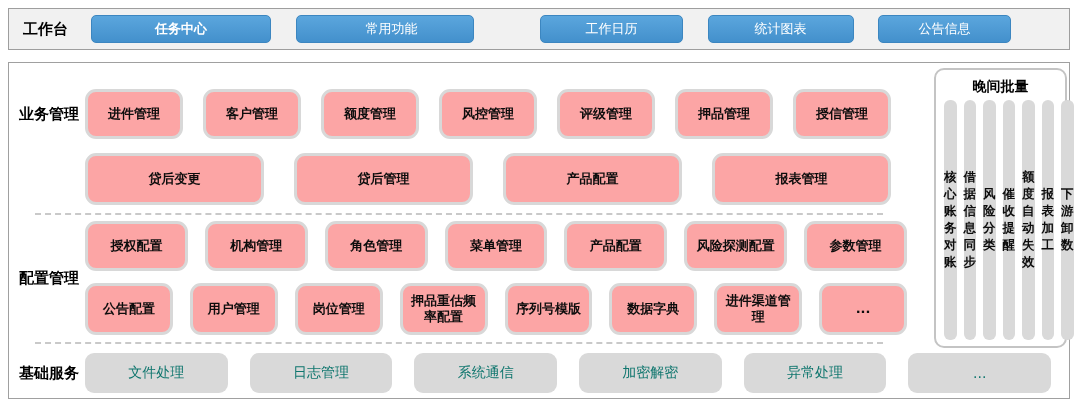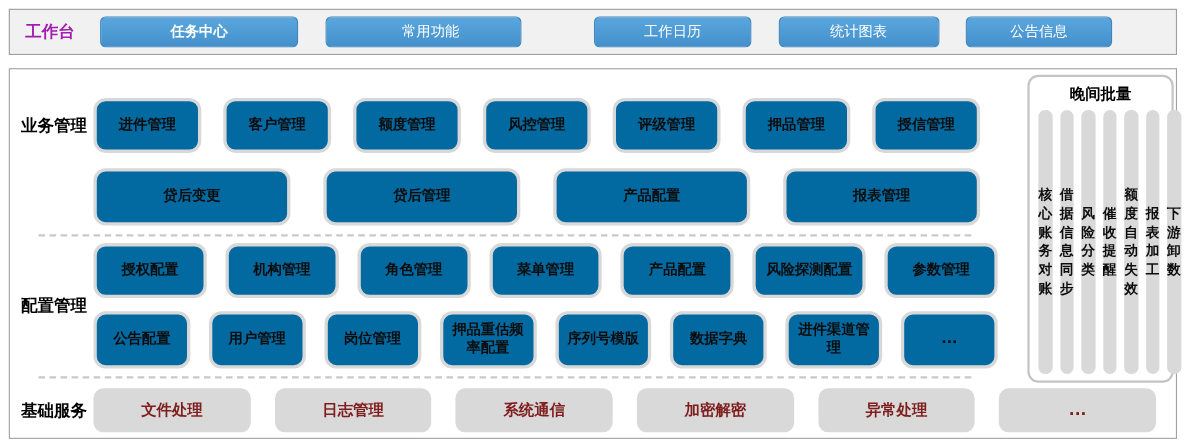--- a/index.html
+++ b/index.html
@@ -8,21 +8,21 @@
     font-family:"DejaVu Sans","Liberation Sans",sans-serif;color:#1a1a1a;
     overflow:hidden;
   }
   
   .topbar{
     position:absolute;left:8px;top:8px;width:1062px;height:42px;
     background:#f1f1f1;border:1px solid #9e9e9e;box-sizing:border-box;
     display:flex;align-items:center;
   }
   .topbar-label{
-    width:64px;margin-left:14px;color:#a21caf;font-weight:700;font-size:15px;
+    width:64px;margin-left:14px;color:#000000;font-weight:700;font-size:15px;
     flex:0 0 auto;
   }
   .topbar-buttons{
     flex:1;display:flex;justify-content:space-between;align-items:center;
     margin-left:4px;margin-right:58px;
   }
   .tbb{
     height:28px;border-radius:5px;color:#fff;font-size:13px;font-weight:400;
     display:flex;align-items:center;justify-content:center;
     background:linear-gradient(#5ba6dd,#4390cc);border:1px solid #3c86c0;
@@ -45,29 +45,29 @@
   .lbl-business{top:26px;height:50px;}
   .lbl-config{top:158px;height:114px;}
   .lbl-base{top:290px;height:40px;}
   .row{position:absolute;display:flex;}
   .row-biz1{top:26px;height:50px;left:76px;right:178px;gap:20px;}
   .row-biz2{top:90px;height:52px;left:76px;right:178px;gap:30px;}
   .row-cfg1{top:158px;height:50px;left:76px;right:162px;gap:17px;}
   .row-cfg2{top:220px;height:52px;left:76px;right:162px;gap:17px;}
   .row-base{top:290px;height:40px;left:76px;right:18px;gap:22px;}
   .blue-box{
-    flex:1;background:#0369a1;border:3px solid #d8d8d8;border-radius:11px;
+    flex:1;background:#fca5a5;border:3px solid #d8d8d8;border-radius:11px;
     display:flex;align-items:center;justify-content:center;text-align:center;
     font-weight:700;font-size:13px;line-height:1.2;color:#0d0d0d;
     padding:2px 5px;box-sizing:border-box;
   }
   .gray-box{
     flex:1;background:#d9d9d9;border-radius:9px;
     display:flex;align-items:center;justify-content:center;text-align:left;
-    font-weight:700;font-size:14px;color:#7f1d1d;box-sizing:border-box;
+    font-weight:400;font-size:14px;color:#0f766e;box-sizing:border-box;
   }
   .dashed{
     position:absolute;left:26px;right:186px;height:0;
     border-top:2px dashed #c9c9c9;
   }
   .dash1{top:150px;}
   .dash2{top:279px;}
   
   .night{
     position:absolute;top:5px;right:2px;width:133px;height:280px;

